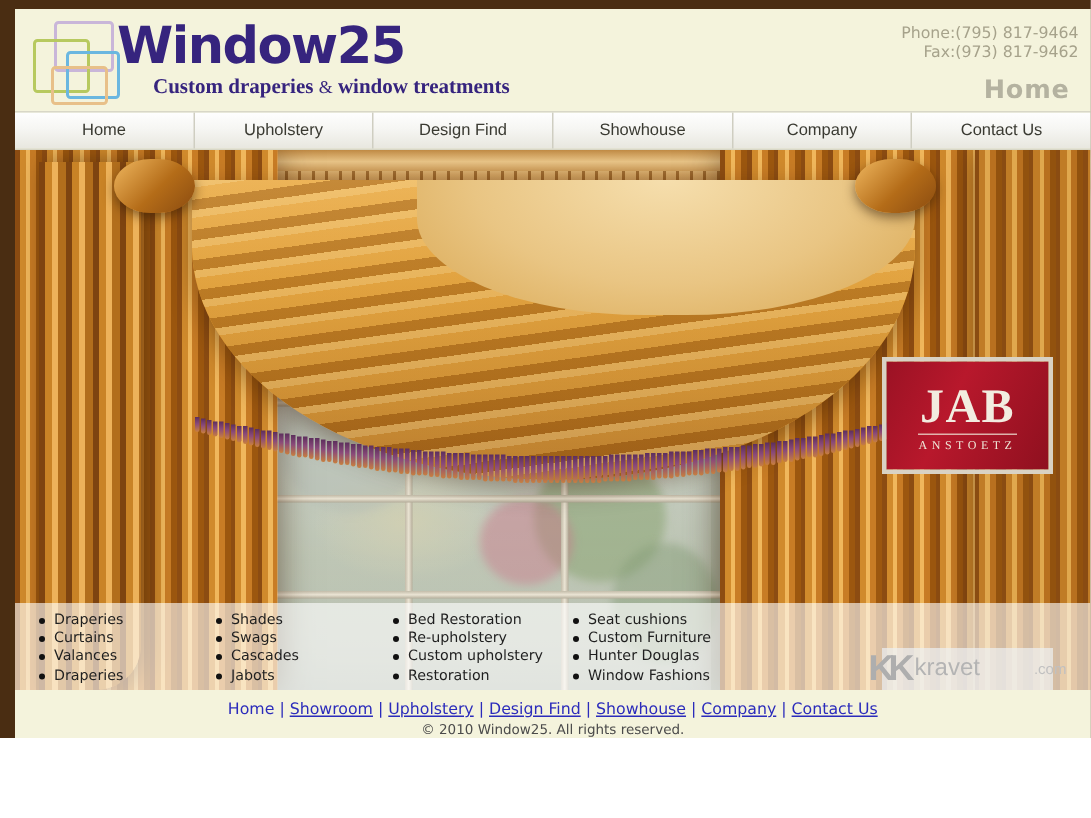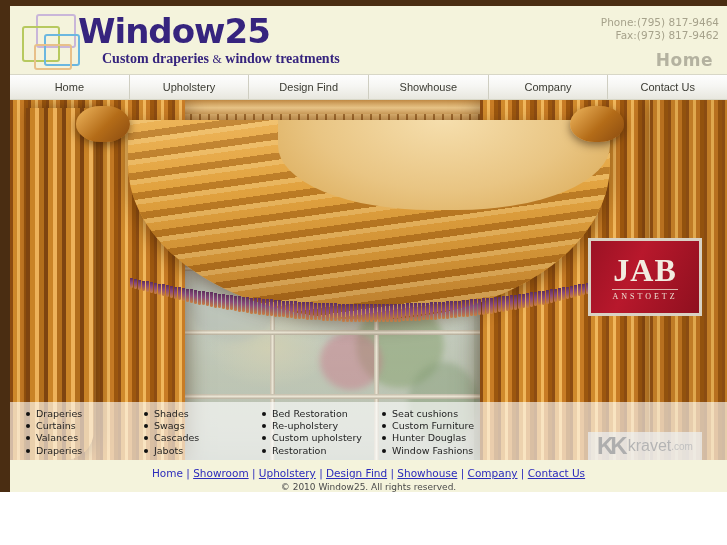--- a/index.html
+++ b/index.html
@@ -229,21 +229,21 @@
     background:rgba(205,212,216,.72);
   }
   #brand-kravet .kr-k{
     font-family:"Liberation Sans",sans-serif;font-weight:bold;
     font-size:24px;line-height:24px;color:#2b2b2b;letter-spacing:-4px;
   }
   #brand-kravet .kr-name{
     font-family:"Liberation Sans",sans-serif;
     font-size:16px;line-height:16px;color:#3a3a3a;margin-left:4px;
   }
-  #brand-kravet .kr-dot{font-size:10px;color:#5a5a5a;}
+  #brand-kravet .kr-dot{font-size:10px;color:#5a5a5a;padding-left:36px;}
 
   
   #services{
     position:absolute;left:0;bottom:0;width:717px;height:58px;
     background:rgba(255,255,255,.62);
     display:flex;
     padding:6px 14px 4px 14px;
     box-sizing:border-box;
   }
   .svc-col{width:110px;margin-right:8px;}

